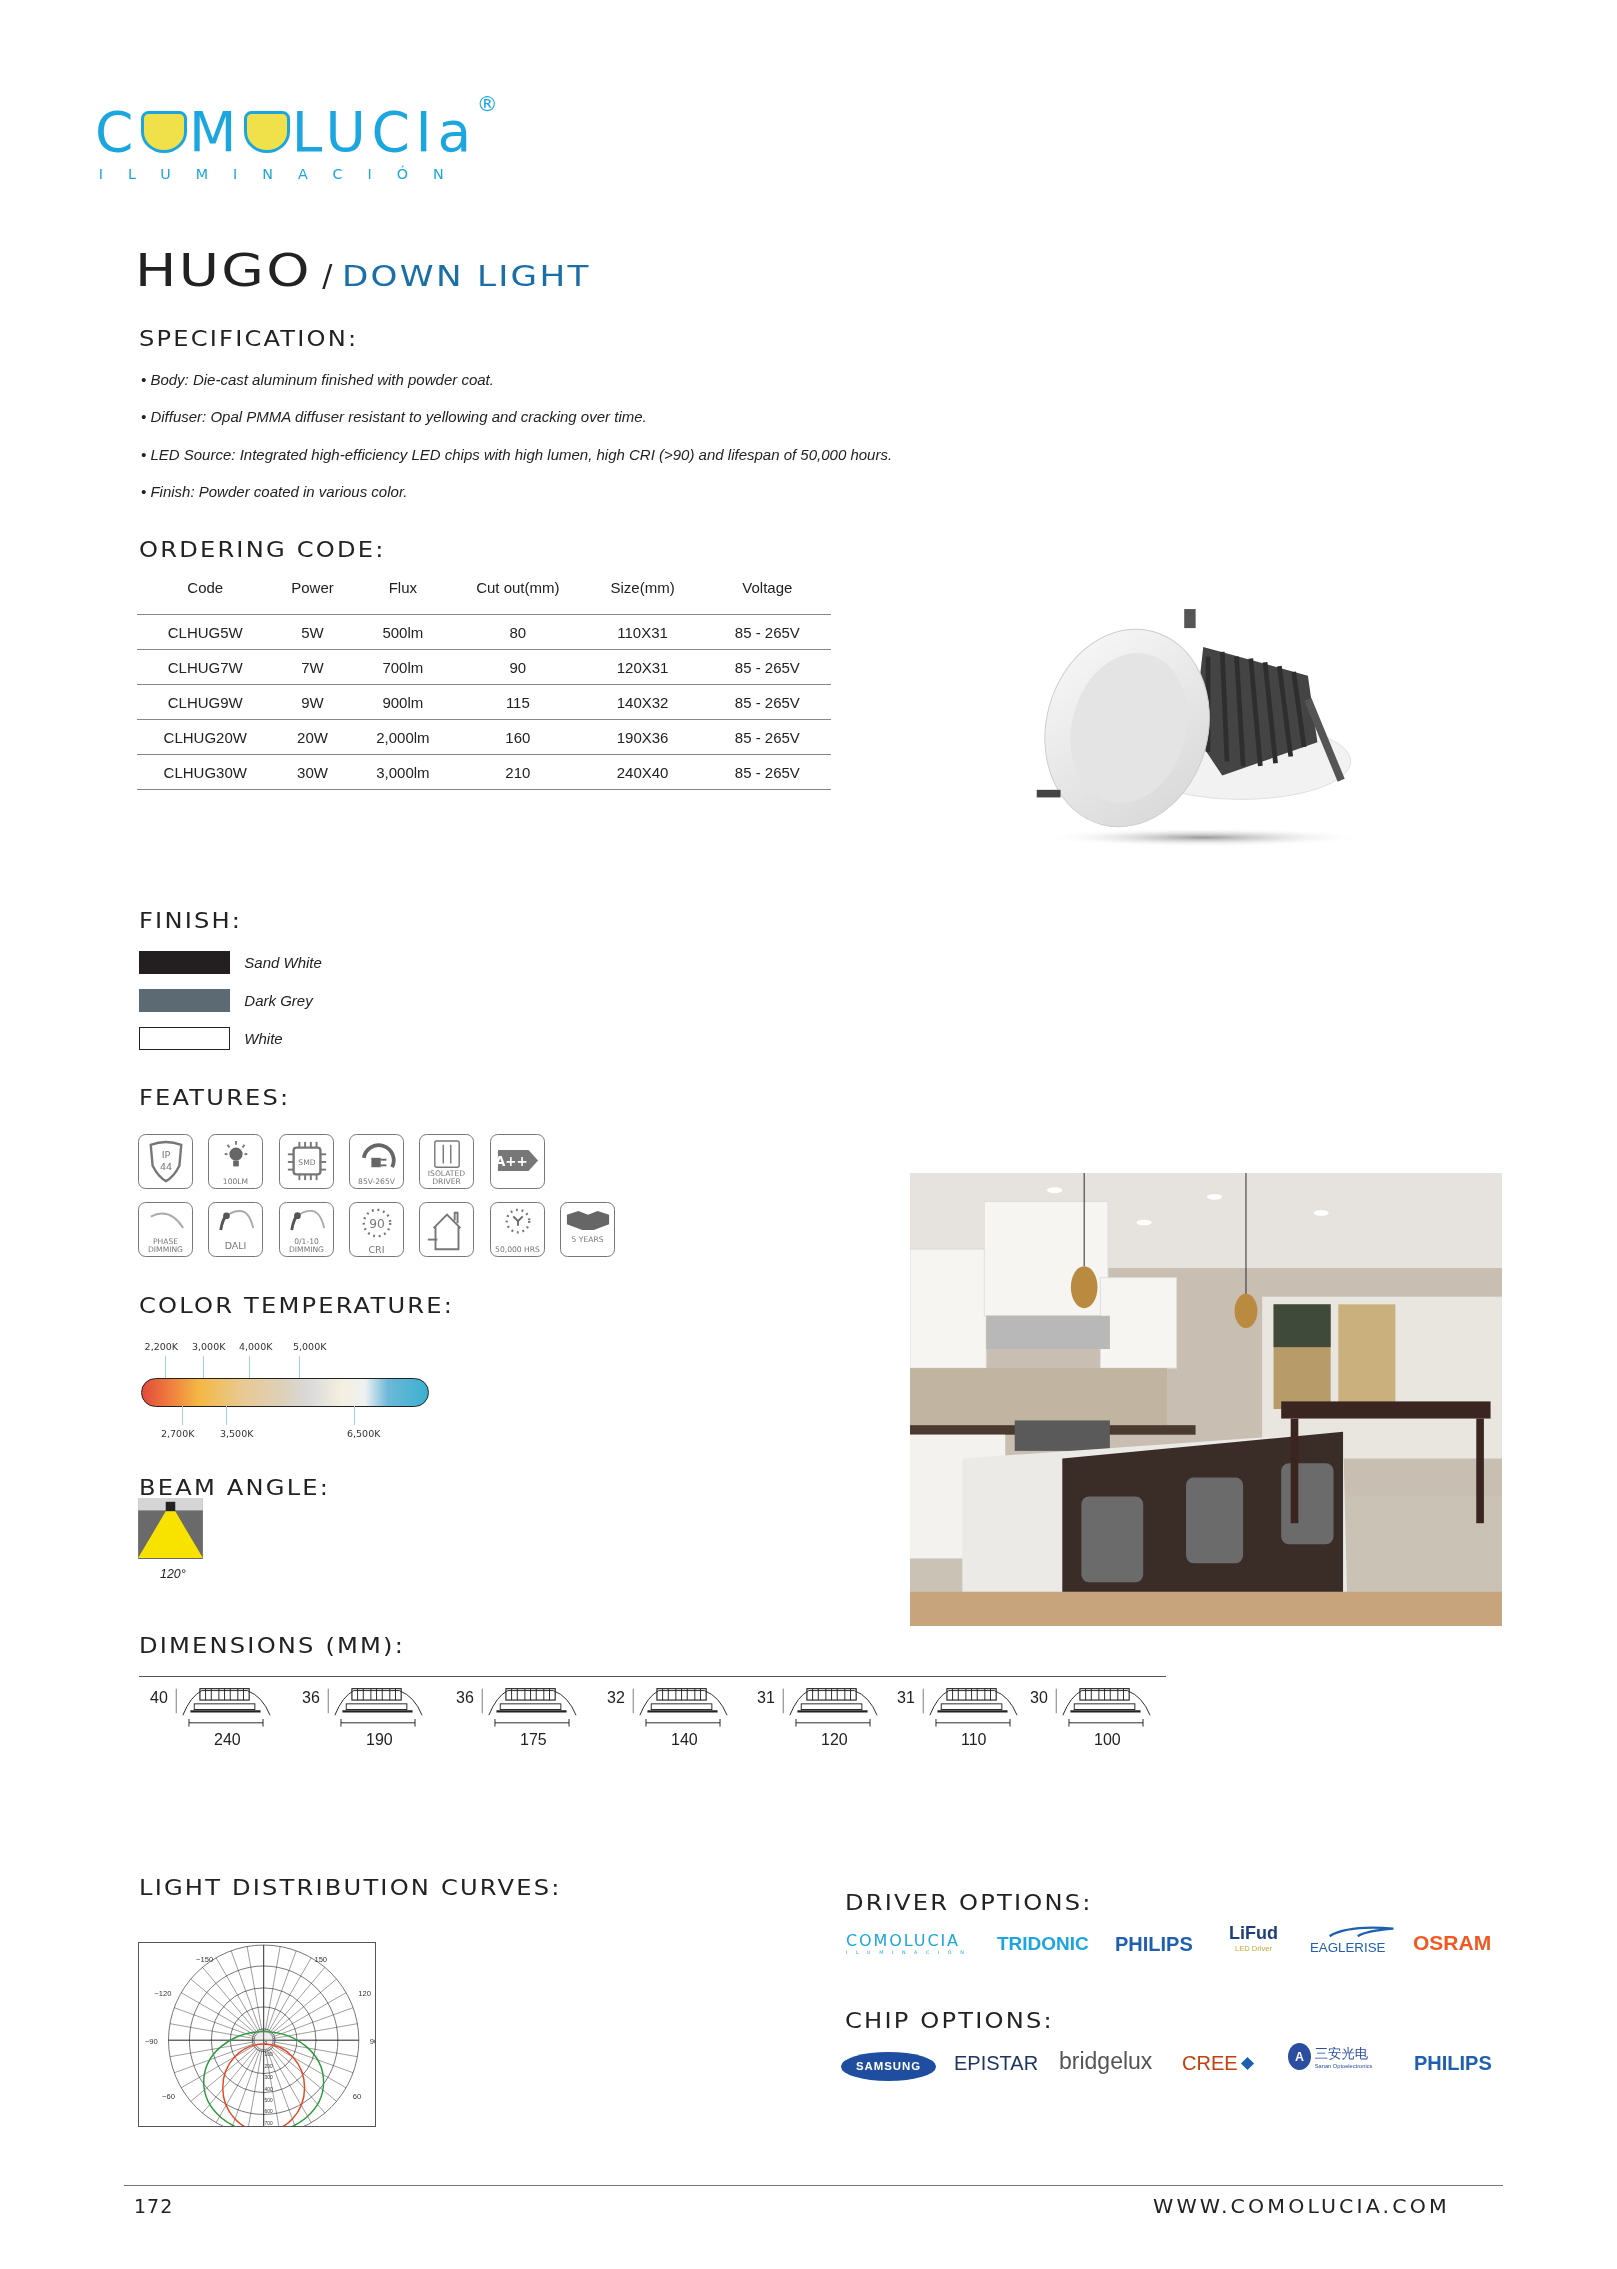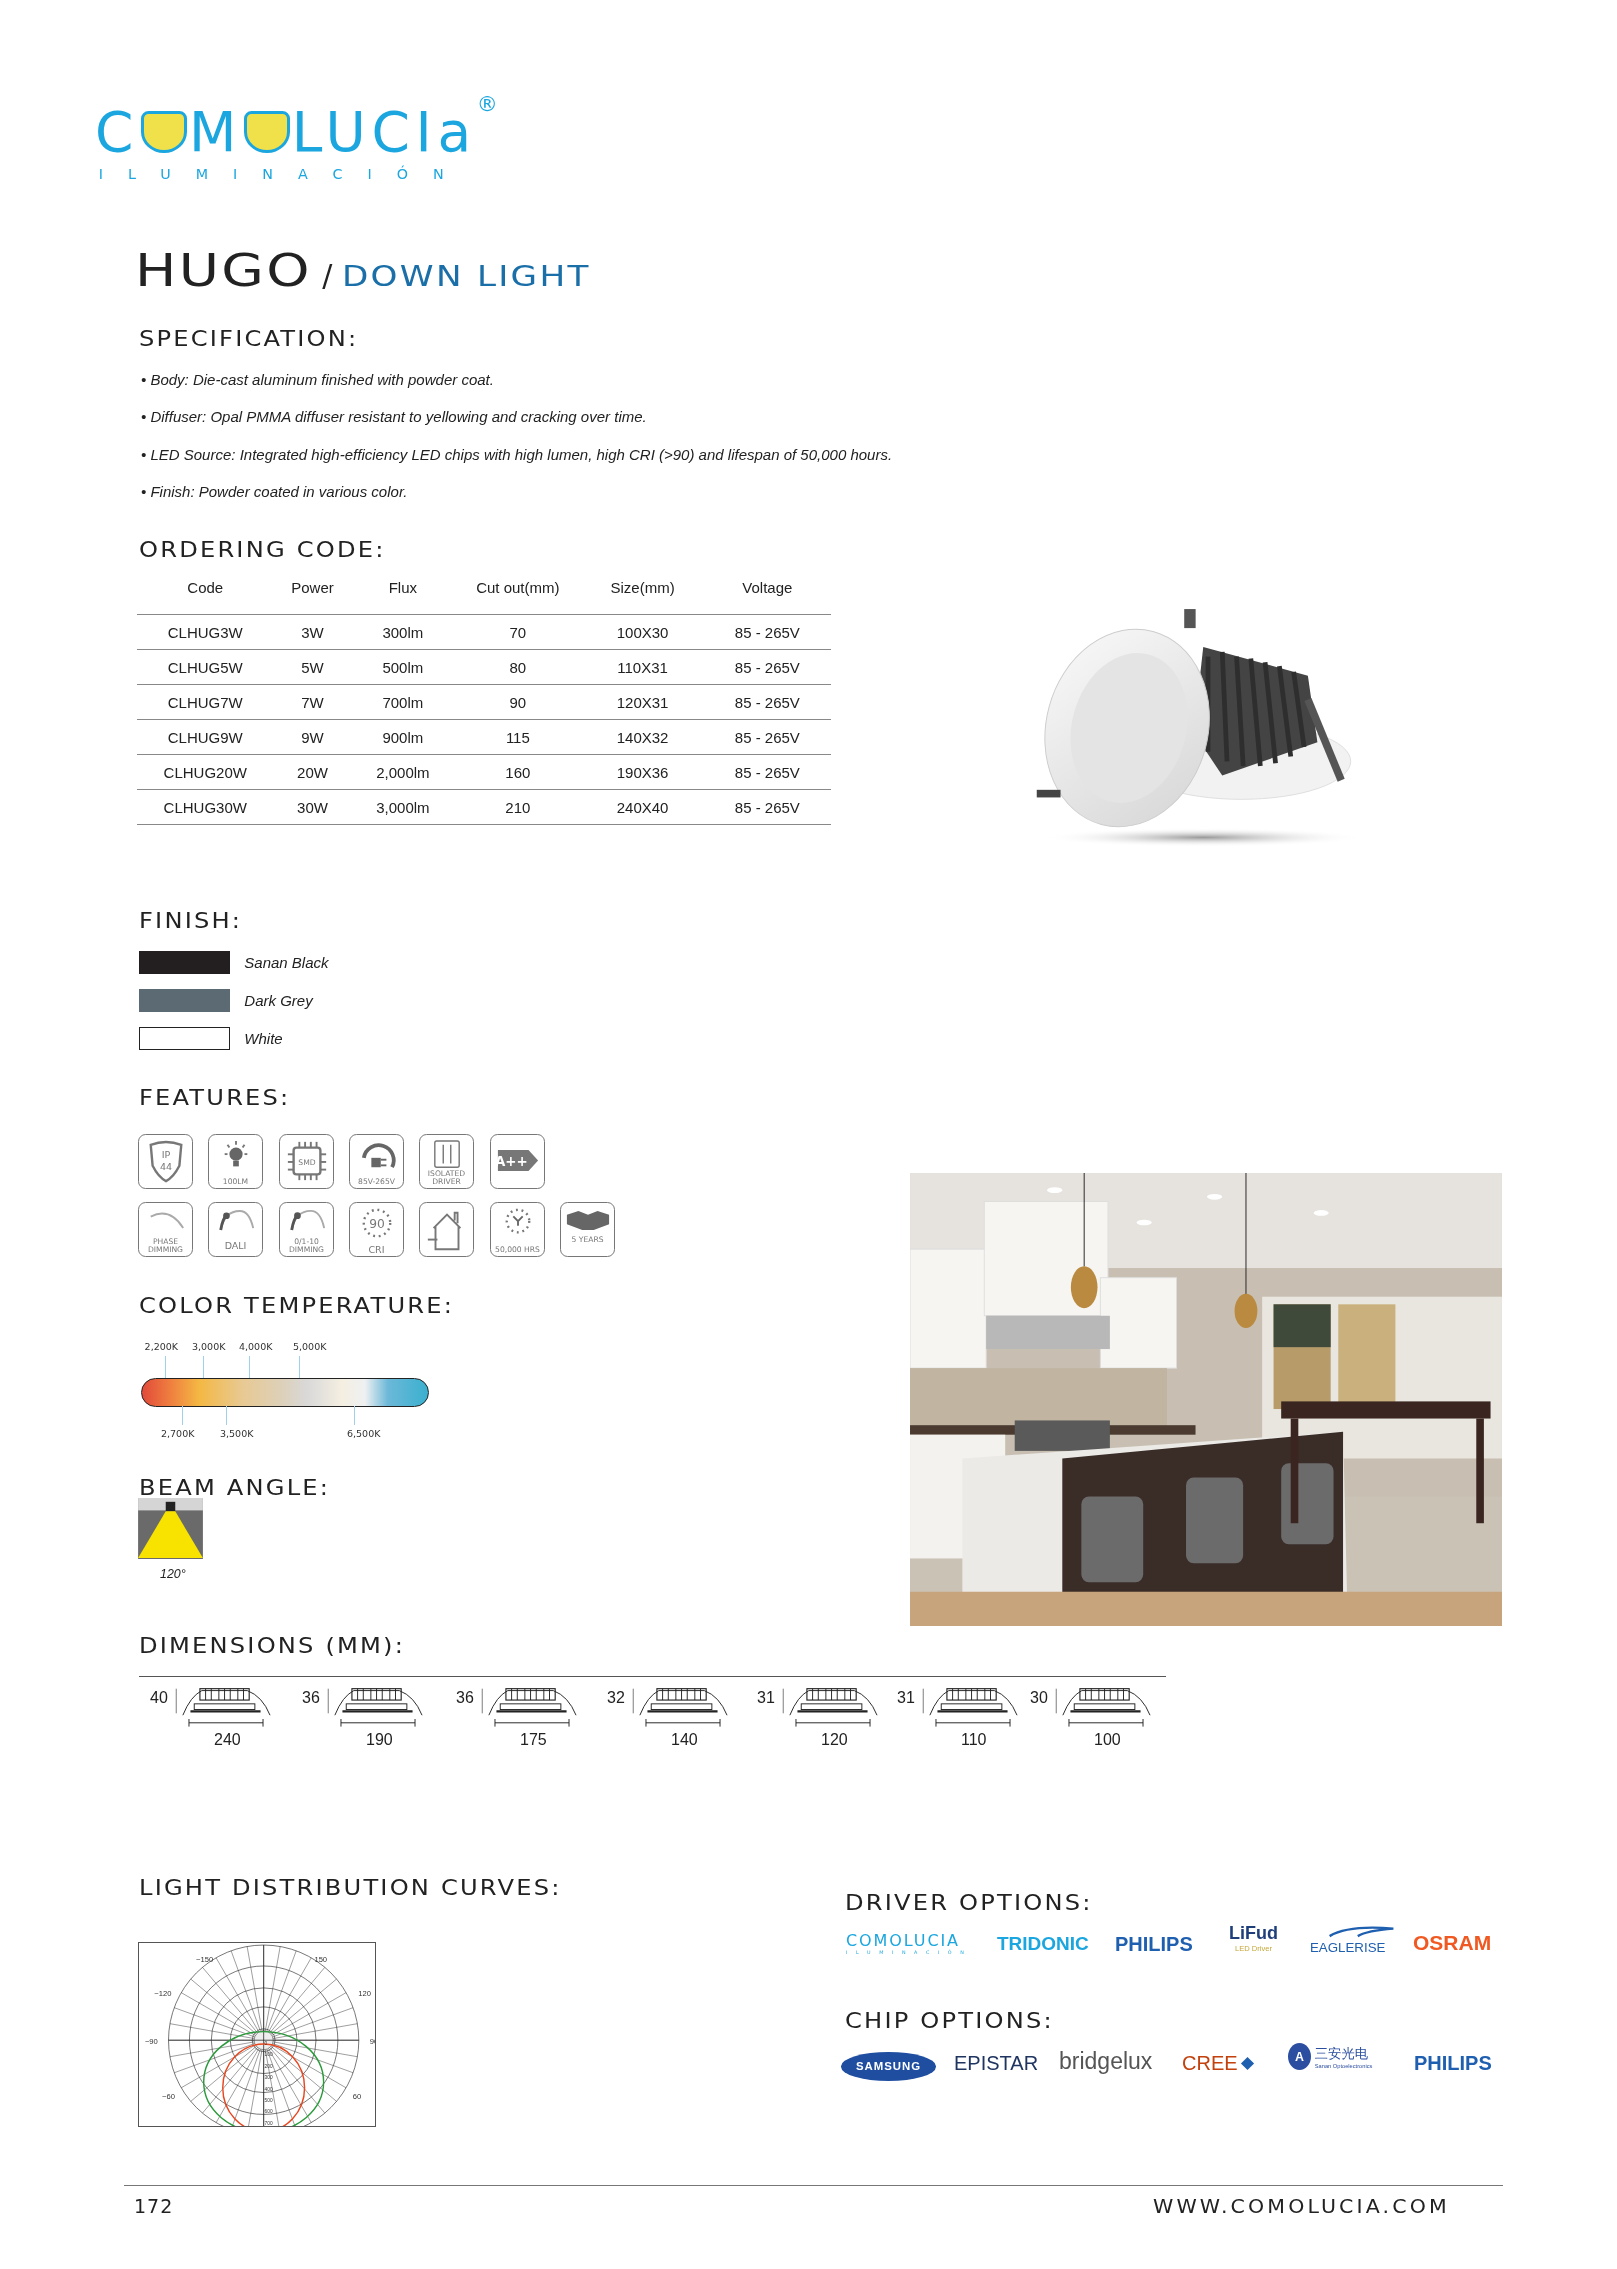--- a/index.html
+++ b/index.html
@@ -65,28 +65,20 @@
     <tr>
       <th style="width:133px;">Code</th>
       <th style="width:76px;">Power</th>
       <th style="width:100px;">Flux</th>
       <th style="width:124px;">Cut out(mm)</th>
       <th style="width:119px;">Size(mm)</th>
       <th style="width:124px;">Voltage</th>
     </tr>
   </thead>
   <tbody id="order-body">
-      <tr>
-        <td>CLHUG3W</td>
-        <td>3W</td>
-        <td>300lm</td>
-        <td>70</td>
-        <td>100X30</td>
-        <td>85 - 265V</td>
-      </tr>
       <tr>
         <td>CLHUG5W</td>
         <td>5W</td>
         <td>500lm</td>
         <td>80</td>
         <td>110X31</td>
         <td>85 - 265V</td>
       </tr>
       <tr>
         <td>CLHUG7W</td>
@@ -151,21 +143,21 @@
     <ellipse cx="100" cy="125" rx="85" ry="105" transform="rotate(15 100 125)" fill="url(#face)" stroke="#ccc"></ellipse>
     <ellipse cx="102" cy="125" rx="60" ry="80" transform="rotate(15 102 125)" fill="#e4e4e4"></ellipse>
     <rect x="5" y="190" width="25" height="8" fill="#444"></rect>
     <rect x="160" y="0" width="12" height="20" fill="#555"></rect>
   </svg>
 </div>
 
 <div class="abs head" style="left:139px;top:909px;">FINISH:</div>
 <div class="abs" style="left:139px;top:951px;display:flex;align-items:center;gap:14.3px;">
   <div class="swatch" style="background:#231f20;"></div>
-  <span class="body-text">Sanan Black</span>
+  <span class="body-text">Sand White</span>
 </div>
 <div class="abs" style="left:139px;top:989px;display:flex;align-items:center;gap:14.3px;">
   <div class="swatch" style="background:#5c6b73;"></div>
   <span class="body-text">Dark Grey</span>
 </div>
 <div class="abs" style="left:139px;top:1027px;display:flex;align-items:center;gap:14.3px;">
   <div class="swatch" style="background:#fff;border:1.9px solid #222;"></div>
   <span class="body-text">White</span>
 </div>
 

